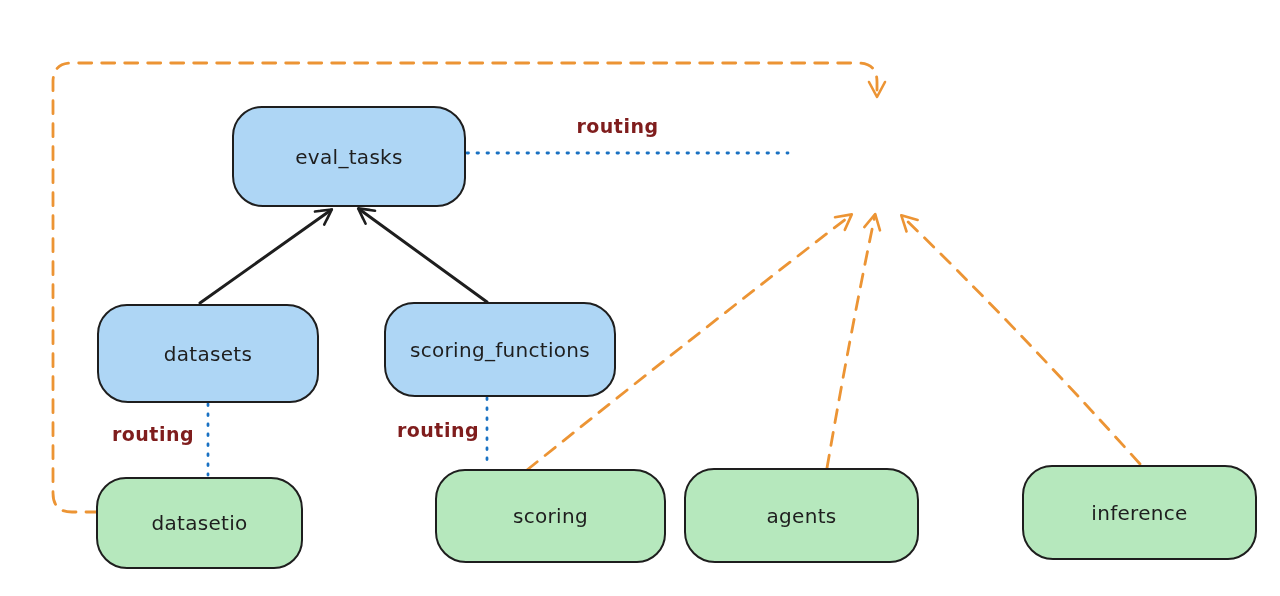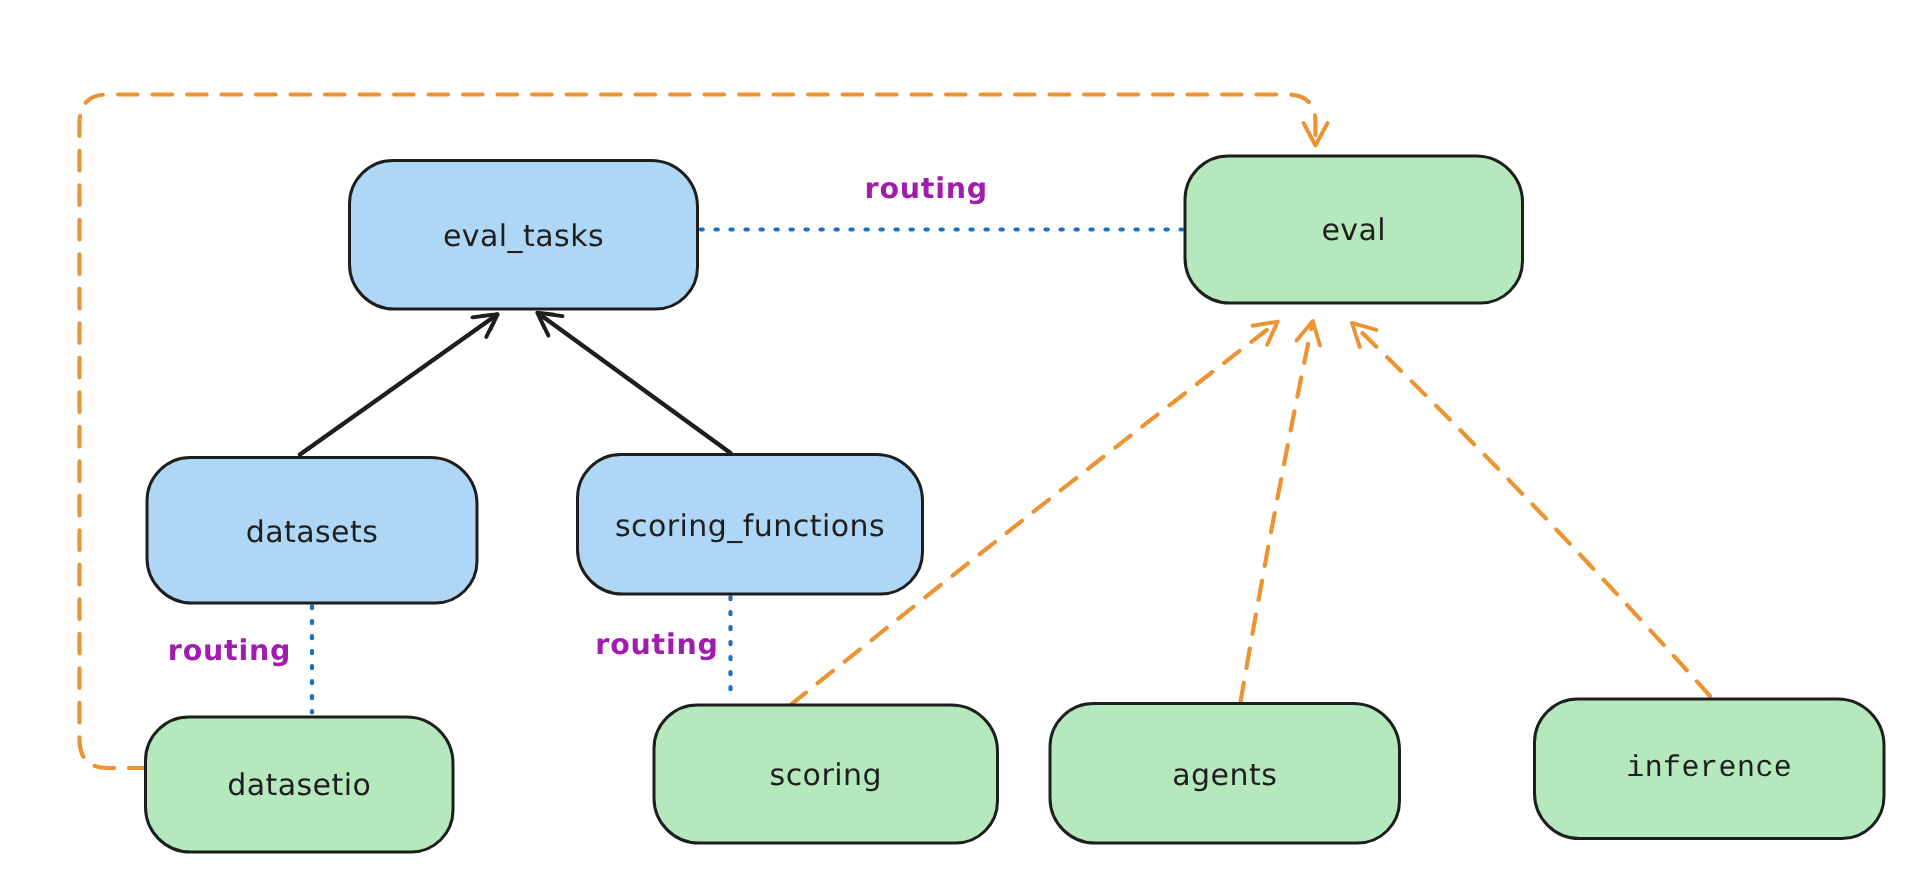--- a/index.html
+++ b/index.html
@@ -31,21 +31,21 @@
     justify-content: center;
     color: #1e1e1e;
     font-size: 20px;
     letter-spacing: 0.3px;
   }
   .node.blue  { background: #aed6f5; }
   .node.green { background: #b6e8bd; }
   .node-label { white-space: nowrap; }
   .edge-label {
     position: absolute;
-    color: #a21caf;
+    color: #7f1d1d;
     font-size: 19px;
     font-weight: 600;
     letter-spacing: 0.5px;
     text-align: center;
     white-space: nowrap;
   }
 </style>
 </head>
 <body>
 
@@ -71,45 +71,42 @@
     <path d="M99,512 L72,512 Q53,512 53,493 L53,82 Q53,63 72,63 L858,63 Q877,63 877,82 L877,96" fill="none" stroke="#ec9434" stroke-width="2.8" stroke-linecap="round" stroke-dasharray="13 10" marker-end="url(#mOrange)"></path>
     <path d="M527,470 Q695,335 851,215" fill="none" stroke="#ec9434" stroke-width="2.8" stroke-linecap="round" stroke-dasharray="13 10" marker-end="url(#mOrange)"></path>
     <path d="M827,468 Q849,340 875,215" fill="none" stroke="#ec9434" stroke-width="2.8" stroke-linecap="round" stroke-dasharray="13 10" marker-end="url(#mOrange)"></path>
     <path d="M1140,464 Q1015,325 902,216" fill="none" stroke="#ec9434" stroke-width="2.8" stroke-linecap="round" stroke-dasharray="13 10" marker-end="url(#mOrange)"></path>
   </svg>
 
   <div class="node blue" style="left:232px; top:106px; width:234px; height:101px;">
     <span class="node-label">eval_tasks</span>
   </div>
 
-  <div class="node green" style="left:789px; top:103px; width:227px; height:100px;">
-    <span class="node-label">eval</span>
-  </div>
 
   <div class="node blue" style="left:97px; top:304px; width:222px; height:99px;">
     <span class="node-label">datasets</span>
   </div>
 
   <div class="node blue" style="left:384px; top:302px; width:232px; height:95px;">
     <span class="node-label">scoring_functions</span>
   </div>
 
   <div class="node green" style="left:96px; top:477px; width:207px; height:92px;">
     <span class="node-label">datasetio</span>
   </div>
 
   <div class="node green" style="left:387px; top:469px; width:231px; height:94px;margin-left:48px;">
     <span class="node-label">scoring</span>
   </div>
 
-  <div class="node green" style="left:699px; top:468px; width:235px; height:95px;">
+  <div class="node green" style="left:684px; top:468px; width:235px; height:95px;">
     <span class="node-label">agents</span>
   </div>
 
-  <div class="node green" style="left:1022px; top:465px; width:235px; height:95px;font-family:Liberation Mono, monospace;">
+  <div class="node green" style="left:1022px; top:465px; width:235px; height:95px;">
     <span class="node-label">inference</span>
   </div>
 
   <div class="edge-label" style="left:570px; top:115px; width:95px;">routing</div>
 
   <div class="edge-label" style="left:108px; top:423px; width:90px;">routing</div>
 
   <div class="edge-label" style="left:393px; top:419px; width:90px;">routing</div>
 
 </div>

